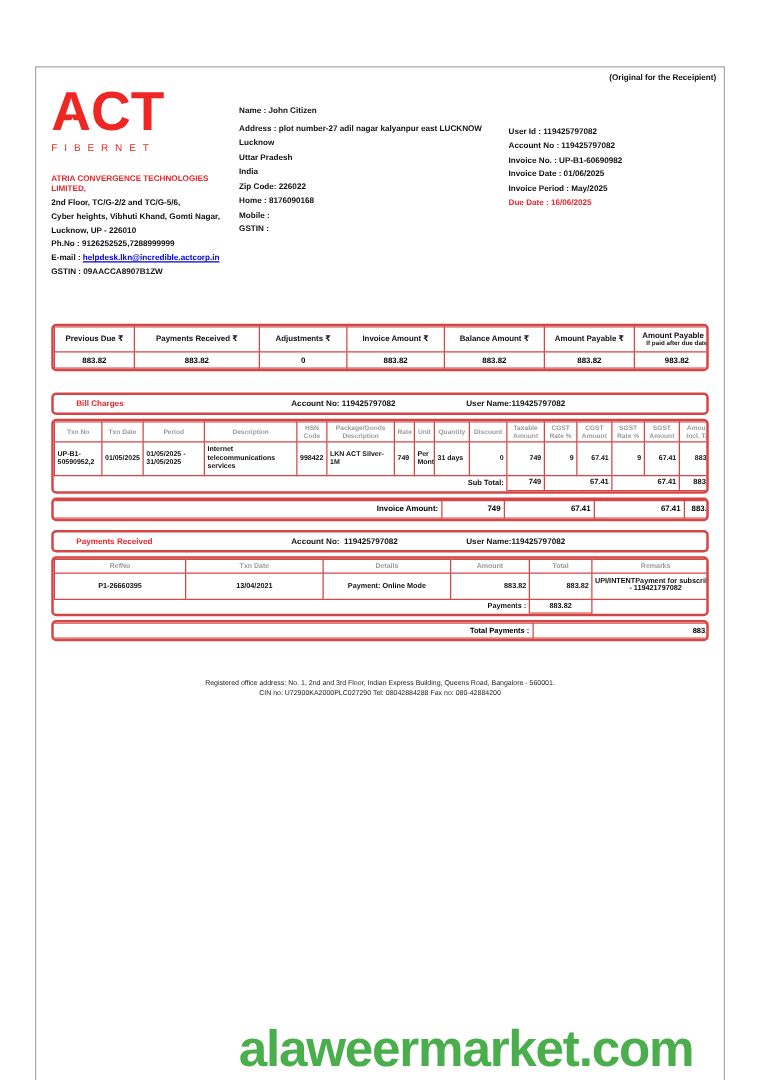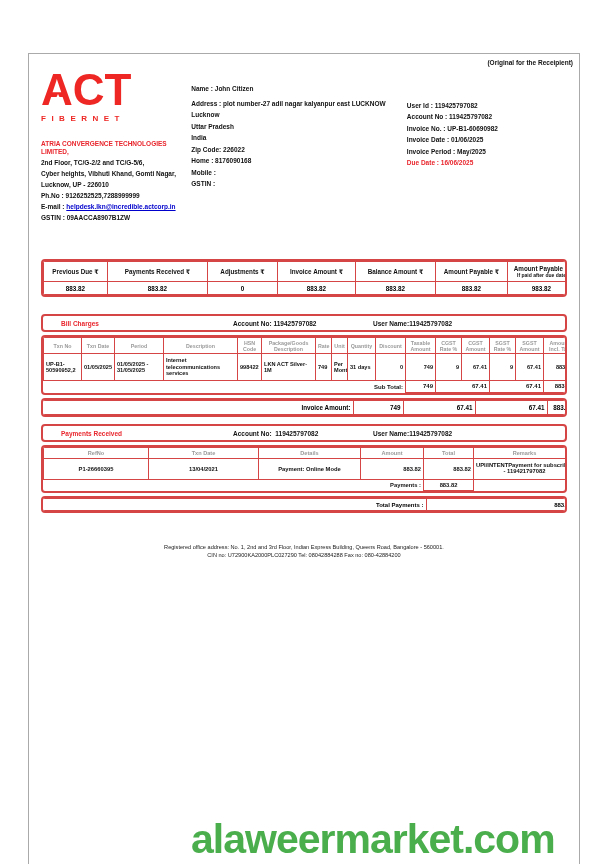--- a/index.html
+++ b/index.html
@@ -15,21 +15,21 @@
   
   .header { display:flex; height:182px; margin-top:8px; }
   .col-left { width:152px; }
   .col-mid  { width:218px; padding-top:14px; }
   .col-right{ width:162px; padding-top:30px; }
 
   .logo { position:relative; width:110px; height:64px; }
   .logo-act { font-size:44px; font-weight:900; color:#ee2724; letter-spacing:0px; line-height:44px; }
   .logo-notch { position:absolute; left:9px; top:26px; width:0; height:0;
     border-left:8px solid transparent; border-right:8px solid transparent; border-bottom:17px solid #fff; }
-  .logo-sub { font-size:8px; font-weight:bold; color:#ee2724; letter-spacing:5.5px; margin-top:2px; }
+  .logo-sub { font-size:8px; font-weight:normal; color:#ee2724; letter-spacing:5.5px; margin-top:2px; }
 
   .co-name { color:#e8262d; font-size:6.5px; font-weight:bold; line-height:8px; width:130px; margin-top:8px; }
   .co-line { font-size:6.5px; font-weight:bold; color:#111; line-height:8px; margin-top:3px; width:142px; }
   .email { color:#0000cc; text-decoration:underline; word-break:break-all; }
 
   .line { font-size:6.5px; font-weight:bold; color:#111; line-height:8.5px; margin-top:3px; }
   .name-line { margin-bottom:6px; }
 
   .meta-line { font-size:6.5px; font-weight:bold; color:#111; line-height:8px; margin-top:3.5px; }
   .red-text { color:#e8262d; }

